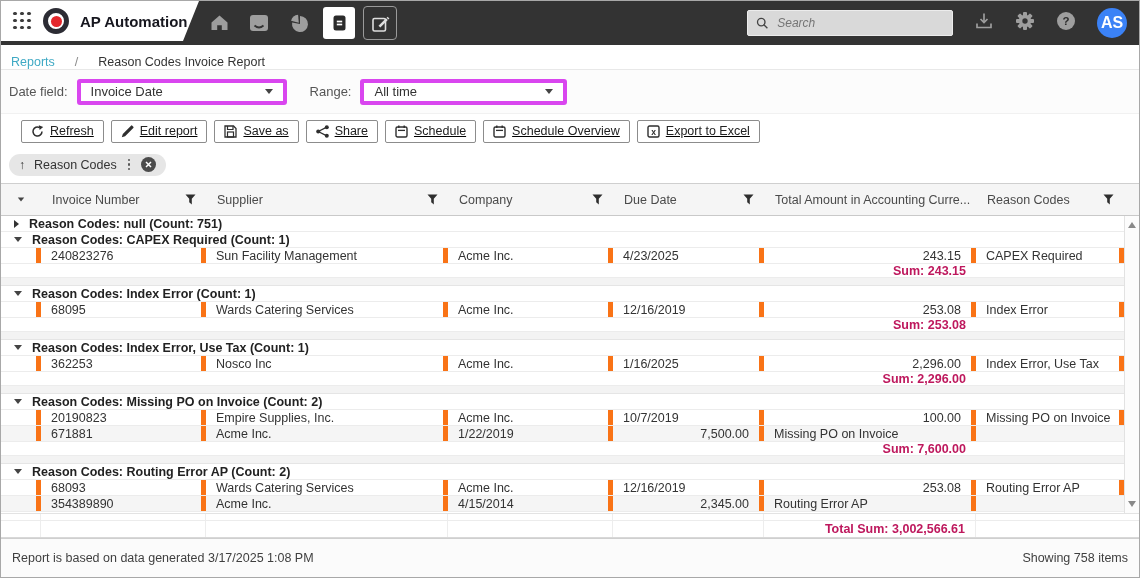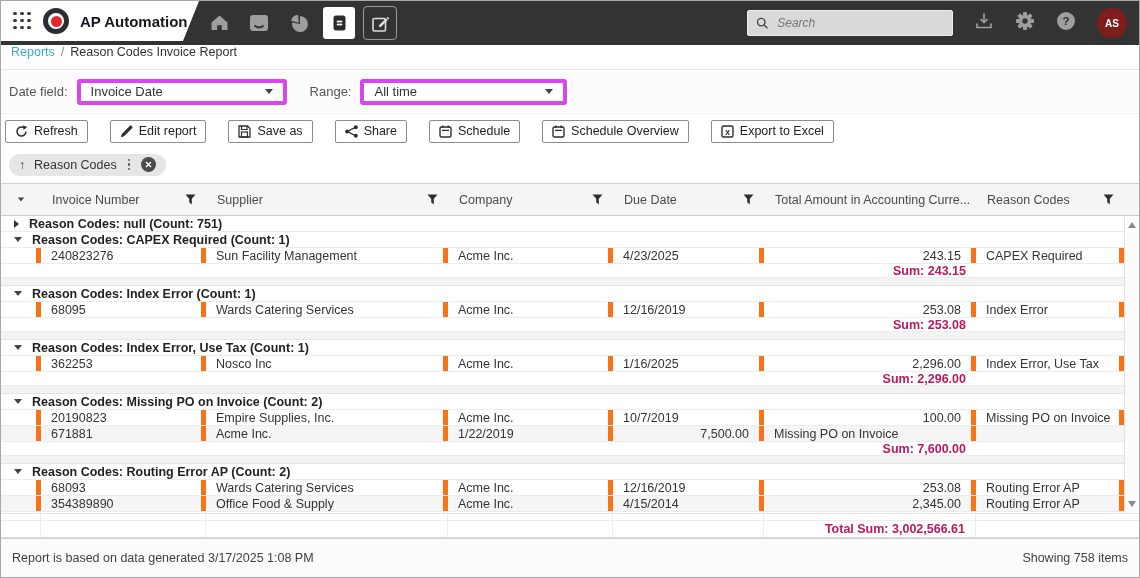--- a/index.html
+++ b/index.html
@@ -19,39 +19,39 @@
   .app-title{font-weight:700;font-size:15px;color:#17171f;white-space:nowrap;}
   .nav{position:absolute;left:202px;top:0;height:44px;display:flex;align-items:center;gap:8px;}
   .nav-item{width:32px;height:32px;display:flex;align-items:center;justify-content:center;border-radius:3px;cursor:pointer;}
   .nav-item.active{background:#fff;}
   .nav-item.outlined{border:1px solid #9a9a9a;border-radius:4px;}
   .topbar-right{position:absolute;right:12px;top:0;height:44px;display:flex;align-items:center;gap:21px;}
   .search{width:206px;height:26px;background:#d9d9d9;border:1px solid #ececec;border-radius:2px;
           display:flex;align-items:center;padding:0 8px;gap:7px;box-sizing:border-box;}
   .search input{background:transparent;border:none;outline:none;font-style:italic;font-size:12px;
           color:#333;width:100%;font-family:"Liberation Sans",sans-serif;}
-  .avatar{width:30px;height:30px;border-radius:50%;background:#7f1d1d;color:#fff;font-size:10px;
+  .avatar{width:30px;height:30px;border-radius:50%;background:#3b82f6;color:#fff;font-size:16px;
           font-weight:700;display:flex;align-items:center;justify-content:center;cursor:pointer;}
   
-  .breadcrumb{height:24px;display:flex;align-items:flex-start;padding:0 10px;gap:6px;font-size:12.5px;
+  .breadcrumb{height:24px;display:flex;align-items:flex-end;padding:0 10px;gap:20px;font-size:12.5px;
           border-bottom:1px solid #e8e8e8;flex:none;}
   .bc-link{color:#3fa9c4;cursor:pointer;}
   .bc-sep{color:#8a8a8a;}
   .bc-cur{color:#333;}
   .filterbar{height:43px;display:flex;align-items:center;padding:0 8px;gap:9px;font-size:13px;
           color:#555;background:#fcfcfc;border-bottom:1px solid #f1f1f1;flex:none;}
   .select{height:26px;border:4px solid #d946ef;border-radius:3px;background:#fff;display:flex;
           align-items:center;justify-content:space-between;padding:0 10px;color:#333;box-sizing:border-box;cursor:pointer;}
   .sel-date{width:210px;margin-right:14px;}
   .sel-range{width:207px;}
   .caret{width:0;height:0;border-left:4px solid transparent;border-right:4px solid transparent;
          border-top:5px solid #444;display:inline-block;}
   .caret.right{border-top:4px solid transparent;border-bottom:4px solid transparent;
          border-left:5px solid #333;border-right:none;}
-  .buttonbar{height:34px;display:flex;align-items:center;padding:0 4px;gap:22px;flex:none;}
+  .buttonbar{height:34px;display:flex;align-items:center;padding:0 20px;gap:7px;flex:none;text-decoration:underline;}
   .btn{height:23px;border:1px solid #8c8c8c;border-radius:2px;background:#fff;display:inline-flex;
        align-items:center;gap:6px;padding:0 9px;font-size:12.5px;color:#222;cursor:pointer;white-space:nowrap;}
   .chipbar{height:33px;display:flex;align-items:center;padding:0 8px;flex:none;}
   .chip{height:22px;background:#e6e6e6;border-radius:11px;display:inline-flex;align-items:center;
         gap:9px;padding:0 10px;font-size:12.5px;color:#333;}
   .chip .arrow{font-size:12px;color:#333;}
   .kebab{display:flex;flex-direction:column;gap:2px;cursor:pointer;padding:2px;}
   .kebab i{width:2.5px;height:2.5px;border-radius:50%;background:#555;}
   .chip-close{width:15px;height:15px;border-radius:50%;background:#4c4c4c;display:flex;align-items:center;
         justify-content:center;cursor:pointer;}
@@ -414,21 +414,20 @@
             <div class="cell">68093</div>
             <div class="cell">Wards Catering Services</div>
             <div class="cell">Acme Inc.</div>
             <div class="cell">12/16/2019</div>
             <div class="cell num">253.08</div>
             <div class="cell">Routing Error AP</div>
           </div>
           <div class="row data alt">
             <div class="cell"></div>
             <div class="cell">354389890</div>
-            <div class="cell">Office Food &amp; Supply</div>
             <div class="cell">Acme Inc.</div>
             <div class="cell">4/15/2014</div>
             <div class="cell num">2,345.00</div>
             <div class="cell">Routing Error AP</div>
           </div>
           <div class="row sum">
             <div class="cell" style="grid-column:1/6"></div>
             <div class="cell num bold">Sum: 2,598.08</div>
             <div class="cell"></div>
           </div>

